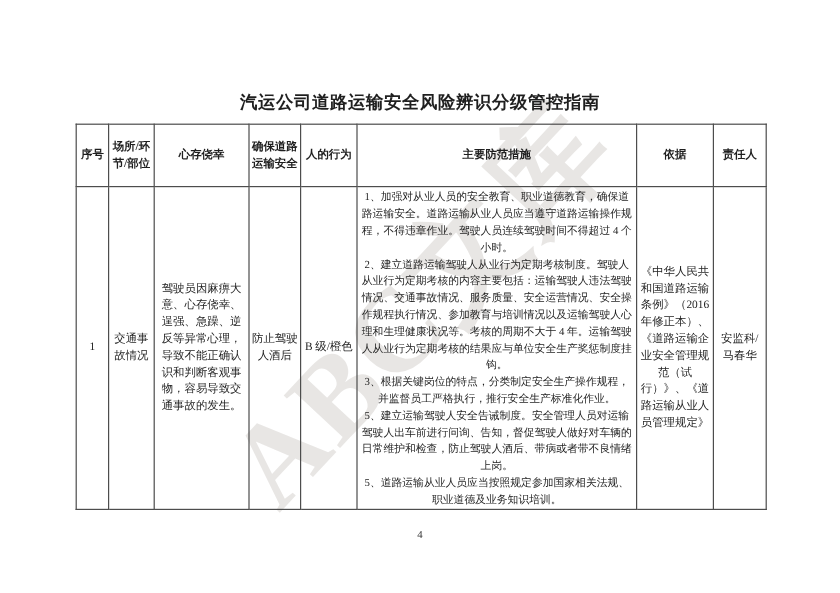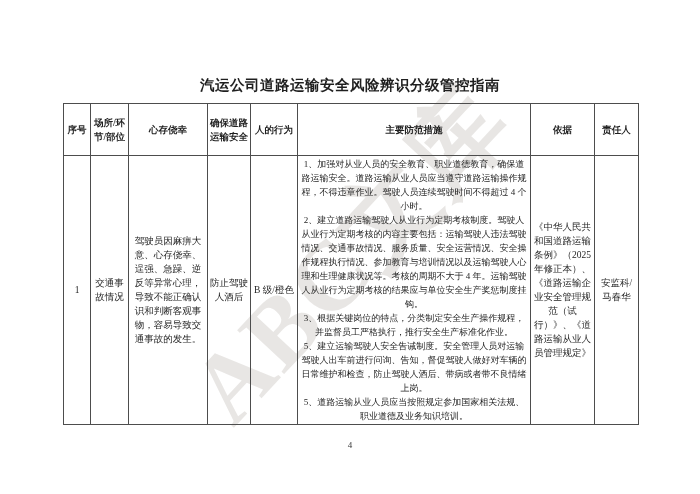--- a/index.html
+++ b/index.html
@@ -134,21 +134,21 @@
         <td class="cell-risk">驾驶员因麻痹大意、心存侥幸、逞强、急躁、逆反等异常心理，导致不能正确认识和判断客观事物，容易导致交通事故的发生。</td>
         <td class="cell-accident-type">防止驾驶人酒后</td>
         <td class="cell-risk-level">B 级/橙色</td>
         <td class="cell-measures">
           <div>1、加强对从业人员的安全教育、职业道德教育，确保道路运输安全。道路运输从业人员应当遵守道路运输操作规程，不得违章作业。驾驶人员连续驾驶时间不得超过 4 个小时。</div>
           <div>2、建立道路运输驾驶人从业行为定期考核制度。驾驶人从业行为定期考核的内容主要包括：运输驾驶人违法驾驶情况、交通事故情况、服务质量、安全运营情况、安全操作规程执行情况、参加教育与培训情况以及运输驾驶人心理和生理健康状况等。考核的周期不大于 4 年。运输驾驶人从业行为定期考核的结果应与单位安全生产奖惩制度挂钩。</div>
           <div>3、根据关键岗位的特点，分类制定安全生产操作规程，并监督员工严格执行，推行安全生产标准化作业。</div>
           <div>5、建立运输驾驶人安全告诫制度。安全管理人员对运输驾驶人出车前进行问询、告知，督促驾驶人做好对车辆的日常维护和检查，防止驾驶人酒后、带病或者带不良情绪上岗。</div>
           <div>5、道路运输从业人员应当按照规定参加国家相关法规、职业道德及业务知识培训。</div>
         </td>
-        <td class="cell-basis">《中华人民共和国道路运输条例》（2025 年修正本）、《道路运输企业安全管理规范（试行）》、《道路运输从业人员管理规定》</td>
+        <td class="cell-basis">《中华人民共和国道路运输条例》（2016 年修正本）、《道路运输企业安全管理规范（试行）》、《道路运输从业人员管理规定》</td>
         <td class="cell-responsible">安监科/马春华</td>
       </tr>
     </tbody>
   </table>
 
   <div class="page-number">4</div>
 
 </div>
 
 </body></html>

